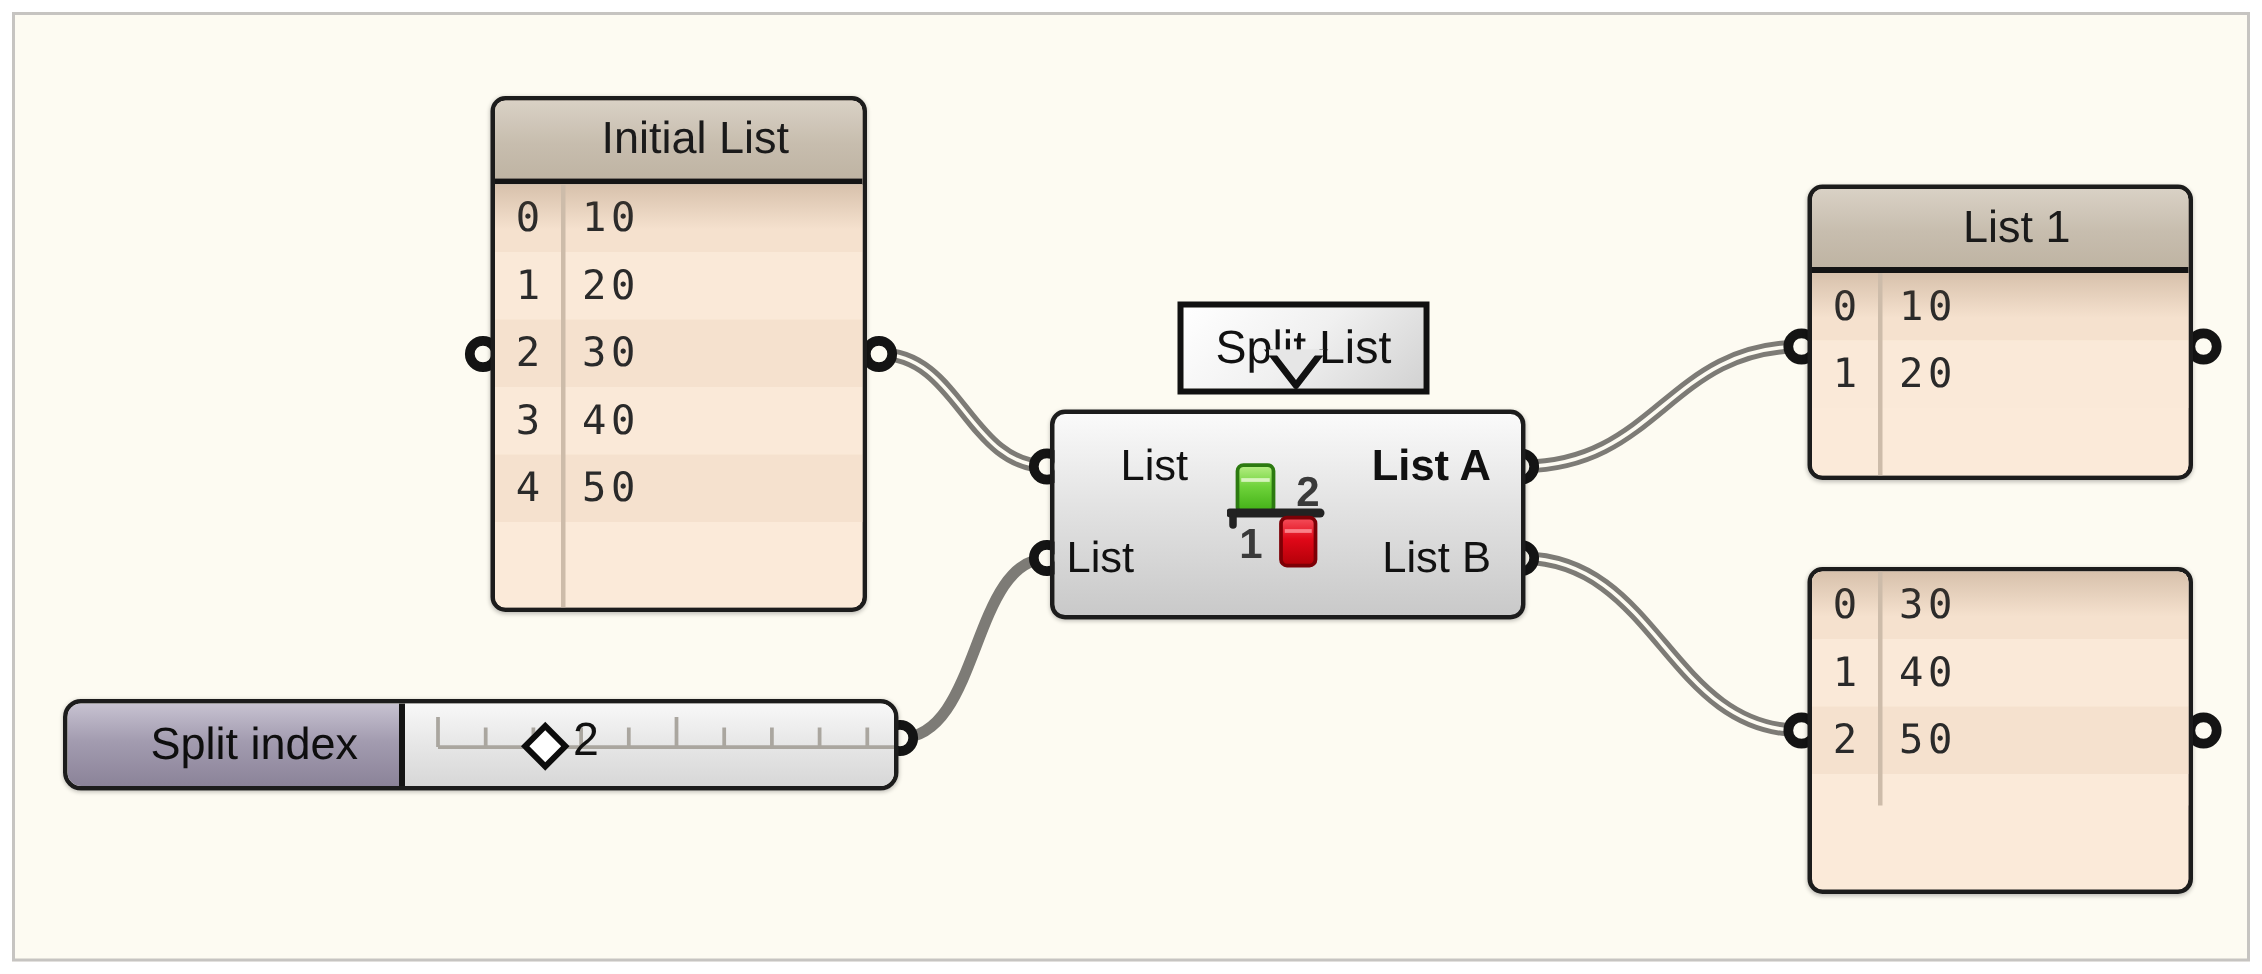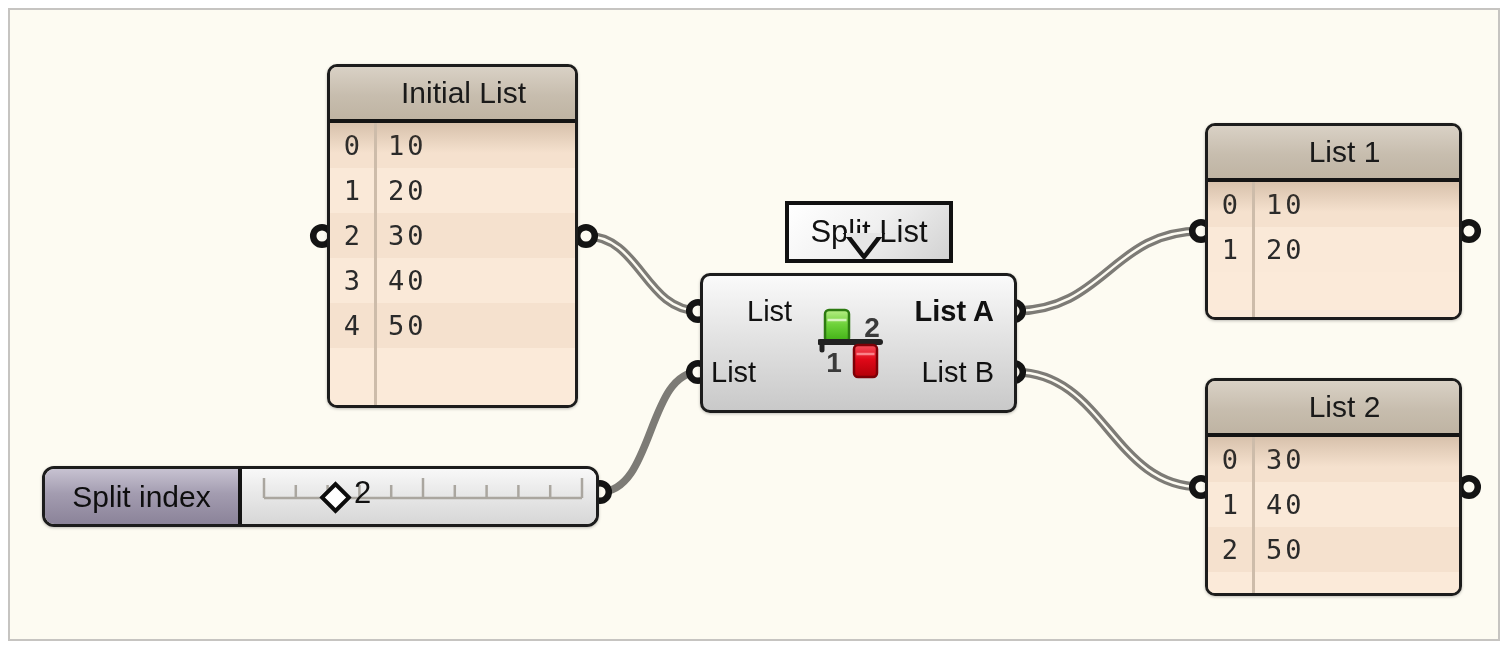--- a/index.html
+++ b/index.html
@@ -51,21 +51,21 @@
            font-size:31px;color:#111;margin-top:24px;}
   .tooltip-tail{position:absolute;left:840px;top:233px;z-index:4;}
 
   
   .slider{position:absolute;left:42px;top:466px;width:551px;height:55px;z-index:2;
           border:3px solid #1c1c1c;border-radius:12px;display:flex;overflow:hidden;
           box-shadow:0 1px 3px rgba(0,0,0,0.25);}
   .slider-label{flex:0 0 193px;border-right:4px solid #141414;
           background:linear-gradient(180deg,#c7c2d1 0%,#a39cb0 45%,#8b8399 100%);
           display:flex;align-items:center;justify-content:center;
-          font-size:30px;color:#0e0e0e;}
+          font-size:30px;color:#0e0e0e;padding-left:28px;}
   .slider-track{flex:1;position:relative;
           background:linear-gradient(180deg,#f8f8f8 0%,#e8e8e8 45%,#d7d7d7 100%);}
   .slider-handle{position:absolute;left:82px;top:17px;width:15px;height:15px;background:#fff;
           border:4px solid #0c0c0c;transform:rotate(45deg);}
   .slider-value{position:absolute;left:112px;top:6px;font-size:31px;color:#111;
           font-family:"Liberation Sans",sans-serif;}
 </style>
 </head>
 <body>
 
@@ -136,21 +136,20 @@
       </div>
       <div class="prow odd">
         <span class="idx">1</span>
         <span class="val">20</span>
       </div>
       <div class="panel-divider"></div>
     </div>
   </div>
 
   <div class="panel" style="left:1205px;top:378px;width:251px;height:212px;">
-    <div class="panel-header">List 2</div>
     <div class="panel-body" style="height:156px;">
       <div class="prow even">
         <span class="idx">0</span>
         <span class="val">30</span>
       </div>
       <div class="prow odd">
         <span class="idx">1</span>
         <span class="val">40</span>
       </div>
       <div class="prow even">

